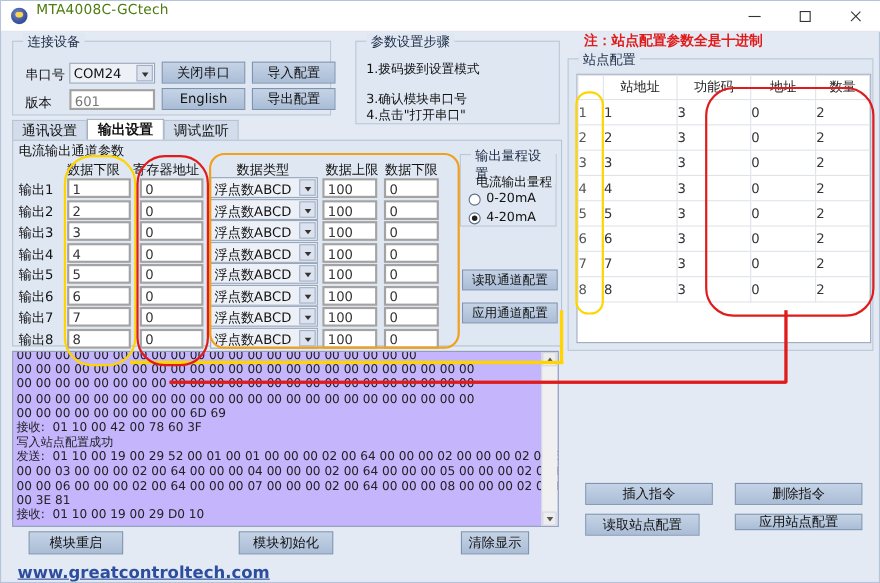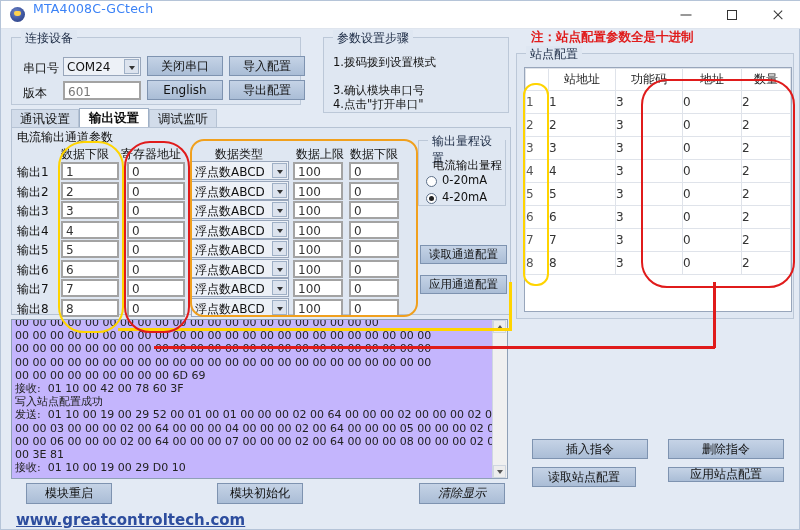--- a/index.html
+++ b/index.html
@@ -11,21 +11,21 @@
   #app{position:relative;width:800px;height:530px;background:#e3eaf4;
        border:1px solid #b5c4d8;box-sizing:border-box;}
 
   
   .titlebar{position:absolute;left:0;top:0;width:800px;height:28px;background:#ffffff;
             border-bottom:1px solid #dfe5ee;box-sizing:border-box;}
   .title-ico{position:absolute;left:9px;top:6px;width:15px;height:15px;border-radius:50%;
              background:radial-gradient(circle at 40% 35%,#6f86c8 0%,#3e56a0 55%,#2b3d7a 100%);}
   .title-ico:after{content:"";position:absolute;left:4px;top:4px;width:7px;height:5px;
                    background:#ffd34d;border-radius:2px 2px 3px 3px;}
-  .title-txt{position:absolute;left:32px;top:0;font-size:12.5px;color:#3b82f6;letter-spacing:.2px;}
+  .title-txt{position:absolute;left:32px;top:0;font-size:12.5px;color:#4d7c0f;letter-spacing:.2px;}
   .wbtn{position:absolute;top:0;width:46px;height:27px;cursor:default;}
   .wbtn i{position:absolute;left:50%;top:50%;}
   .w-min{left:662px;}
   .w-min i{width:11px;height:1px;background:#333;transform:translate(-50%,-50%);}
   .w-max{left:708px;}
   .w-max i{width:10px;height:10px;border:1px solid #333;transform:translate(-50%,-50%);box-sizing:border-box;}
   .w-cls{left:754px;}
   .w-cls i,.w-cls i:after{position:absolute;width:12px;height:1.3px;background:#333;}
   .w-cls i{transform:translate(-50%,-50%) rotate(45deg);}
   .w-cls i:after{content:"";left:0;top:0;transform:rotate(-90deg);}
@@ -336,21 +336,21 @@
 00 3E 81
 接收:  01 10 00 19 00 29 D0 10</div>
     <div class="sbar">
       <div class="up"></div>
       <div class="dn"></div>
     </div>
   </div>
 
   <div class="btn" style="left:25px;top:482px;width:86px;height:21px;">模块重启</div>
   <div class="btn" style="left:216px;top:482px;width:86px;height:21px;">模块初始化</div>
-  <div class="btn" style="left:418px;top:482px;width:86px;height:21px;font-style:italic;">清除显示</div>
+  <div class="btn" style="left:418px;top:482px;width:62px;height:21px;">清除显示</div>
 
   <div class="link" style="left:15px;top:510px;">www.greatcontroltech.com</div>
 
   <div class="ann ann-y" style="left:57px;top:140px;width:62px;height:188px;border-radius:26px;"></div>
 
   <div class="ann ann-y" style="left:522px;top:82px;width:22px;height:199px;border-radius:12px;"></div>
 
   <div class="line-y" style="left:117px;top:327px;width:394px;height:3px;"></div>
   <div class="line-y" style="left:508px;top:281px;width:3px;height:49px;"></div>
 

